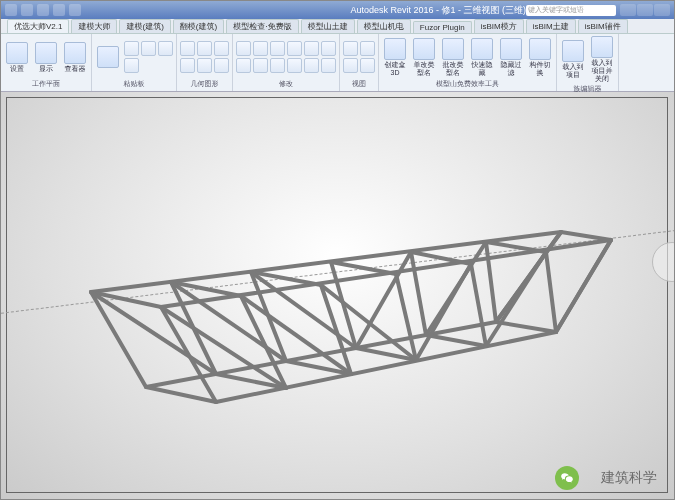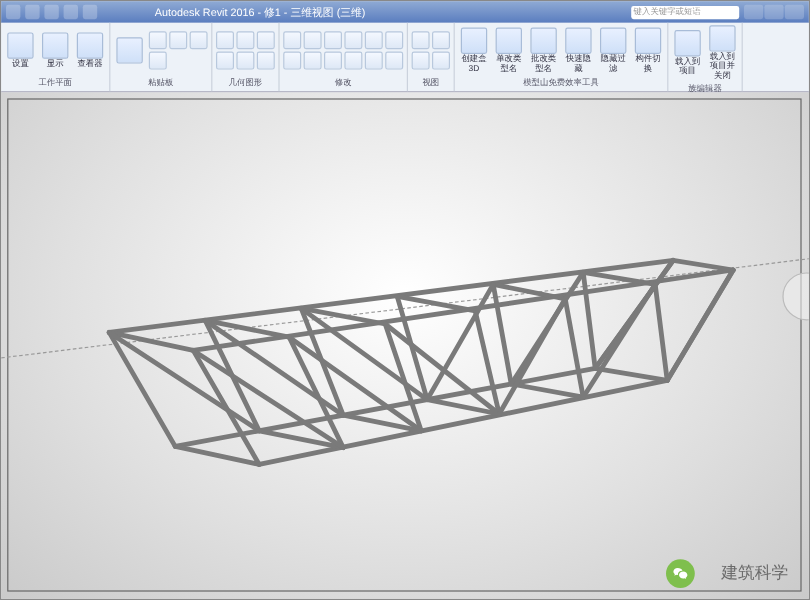--- a/index.html
+++ b/index.html
@@ -3,21 +3,21 @@
 <meta charset="utf-8">
 <style>
   * { margin: 0; padding: 0; box-sizing: border-box; font-family: "Microsoft YaHei", Arial, sans-serif; }
   body { width: 675px; height: 500px; background: #e8e8e8; overflow: hidden; position: relative; }
   
   .window { width: 100%; height: 100%; display: flex; flex-direction: column; border: 1px solid #888; }
   
   .titlebar { height: 18px; background: linear-gradient(#8faad4, #5a7dbf); display: flex; align-items: center; color: white; font-size: 9px; padding: 0 4px; }
   .titlebar .qat { display: flex; gap: 4px; align-items: center; }
   .titlebar .qat-btn { width: 12px; height: 12px; background: rgba(255,255,255,.25); border-radius: 2px; }
-  .titlebar .title-center { flex: 1; text-align: left; padding-left: 48px; }
+  .titlebar .title-center { flex: 1; text-align: right; padding-left: 48px; }
   .titlebar .search { width: 90px; height: 11px; background: white; border-radius: 2px; font-size: 7px; color: #999; padding: 0 2px; display: flex; align-items: center; }
   .titlebar .win-btns { display: flex; gap: 1px; margin-left: 4px; }
   .titlebar .win-btn { width: 16px; height: 12px; background: rgba(255,255,255,.2); border-radius: 2px; }
   
   .ribbon-tabs { height: 15px; background: #e9edf3; border-bottom: 1px solid #bcc; display: flex; align-items: end; font-size: 8px; padding-left: 6px; gap: 2px; }
   .ribbon-tab { padding: 1px 6px; background: #dde4ee; border: 1px solid #bcc; border-bottom: none; border-radius: 2px 2px 0 0; color: #333; white-space: nowrap; }
   .ribbon-tab.active { background: #edf2f8; }
   
   .ribbon { height: 58px; background: #edf2f8; border-bottom: 1px solid #aab; display: flex; }
   .panel { border-right: 1px solid #cbd2dd; display: flex; flex-direction: column; padding: 2px 3px; }
@@ -57,20 +57,33 @@
     </div>
     <div class="title-center">Autodesk Revit 2016 - 修1 - 三维视图 (三维)</div>
     <div class="search">键入关键字或短语</div>
     <div class="win-btns">
       <div class="win-btn"></div>
       <div class="win-btn"></div>
       <div class="win-btn"></div>
     </div>
   </div>
 
+  <div class="ribbon-tabs">
+    <div class="ribbon-tab active">优选大师V2.1</div>
+    <div class="ribbon-tab">建模大师</div>
+    <div class="ribbon-tab">建模(建筑)</div>
+    <div class="ribbon-tab">翻模(建筑)</div>
+    <div class="ribbon-tab">模型检查·免费版</div>
+    <div class="ribbon-tab">模型山土建</div>
+    <div class="ribbon-tab">模型山机电</div>
+    <div class="ribbon-tab">Fuzor Plugin</div>
+    <div class="ribbon-tab">isBIM模方</div>
+    <div class="ribbon-tab">isBIM土建</div>
+    <div class="ribbon-tab">isBIM辅件</div>
+  </div>
 
   <div class="ribbon">
     <div class="panel">
       <div class="panel-body">
         <div class="btn-lg">
             <div class="ico"></div>
             <div class="lbl">设置</div>
           </div>
         <div class="btn-lg">
             <div class="ico"></div>

